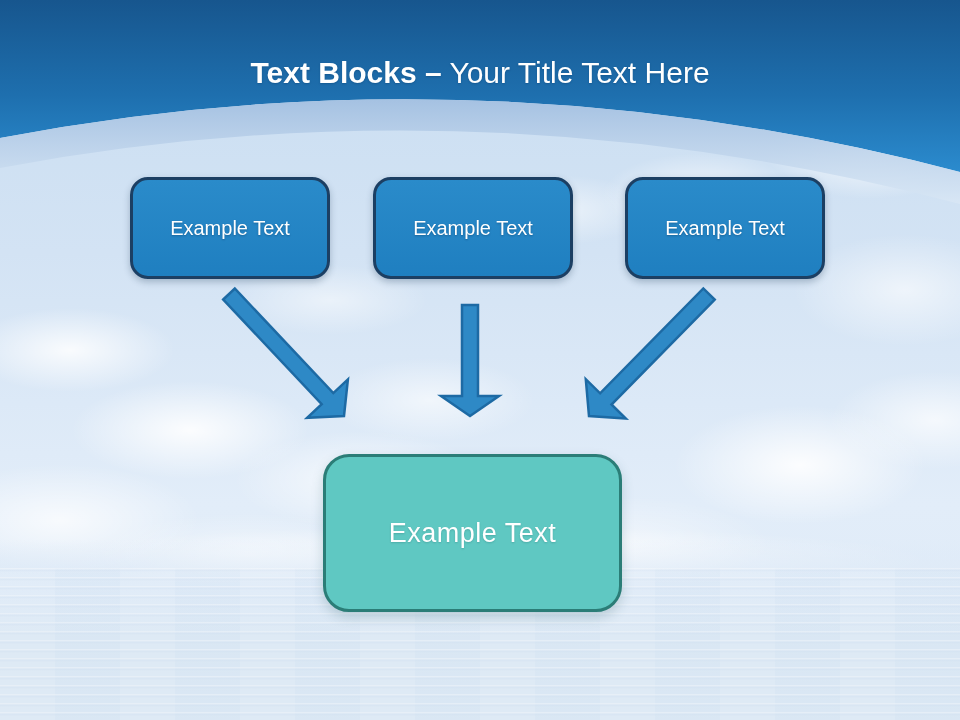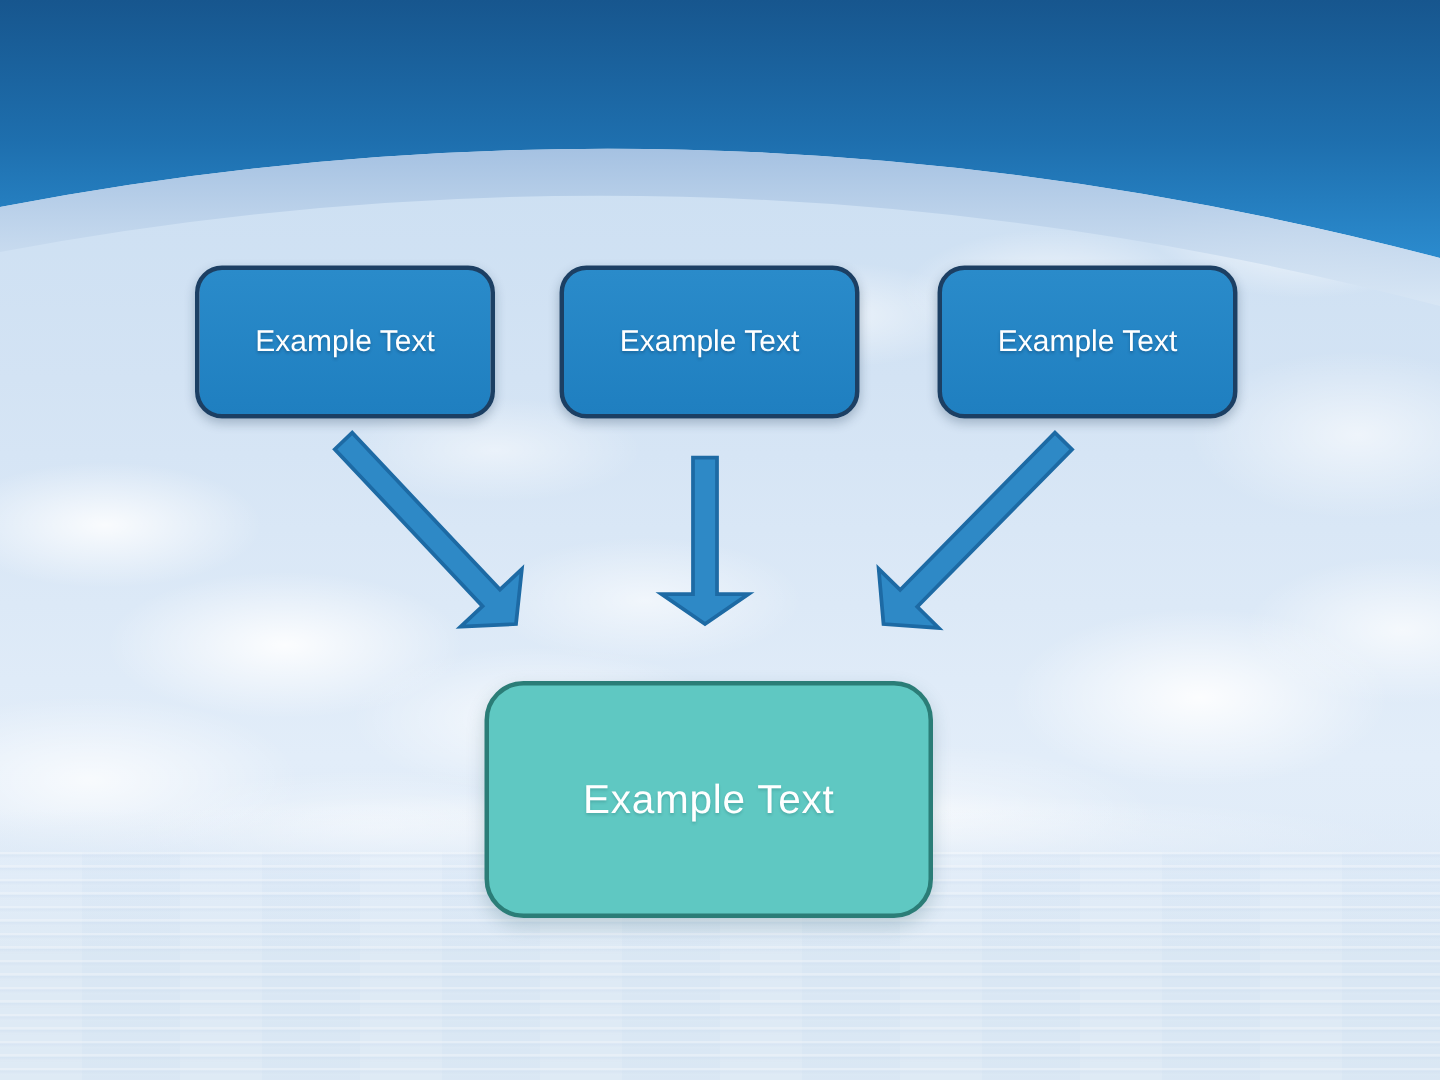--- a/index.html
+++ b/index.html
@@ -76,20 +76,24 @@
       </linearGradient>
       <linearGradient id="bandg" x1="0" y1="0" x2="0" y2="1">
         <stop offset="0" stop-color="#a3c0e1" stop-opacity="0.95"></stop>
         <stop offset="1" stop-color="#d9e7f5" stop-opacity="0.85"></stop>
       </linearGradient>
     </defs>
     <path d="M0,0 H960 V172 Q480,46 0,138 Z" fill="url(#hg)"></path>
     <path d="M0,138 Q480,46 960,172 L960,204 Q480,78 0,168 Z" fill="url(#bandg)"></path>
   </svg>
 
+  <div class="title">
+    <span class="b">Text Blocks –</span>
+    <span class="r">Your Title Text Here</span>
+  </div>
 
   <div class="box box1">
     <span>Example Text</span>
   </div>
   <div class="box box2">
     <span>Example Text</span>
   </div>
   <div class="box box3">
     <span>Example Text</span>
   </div>

